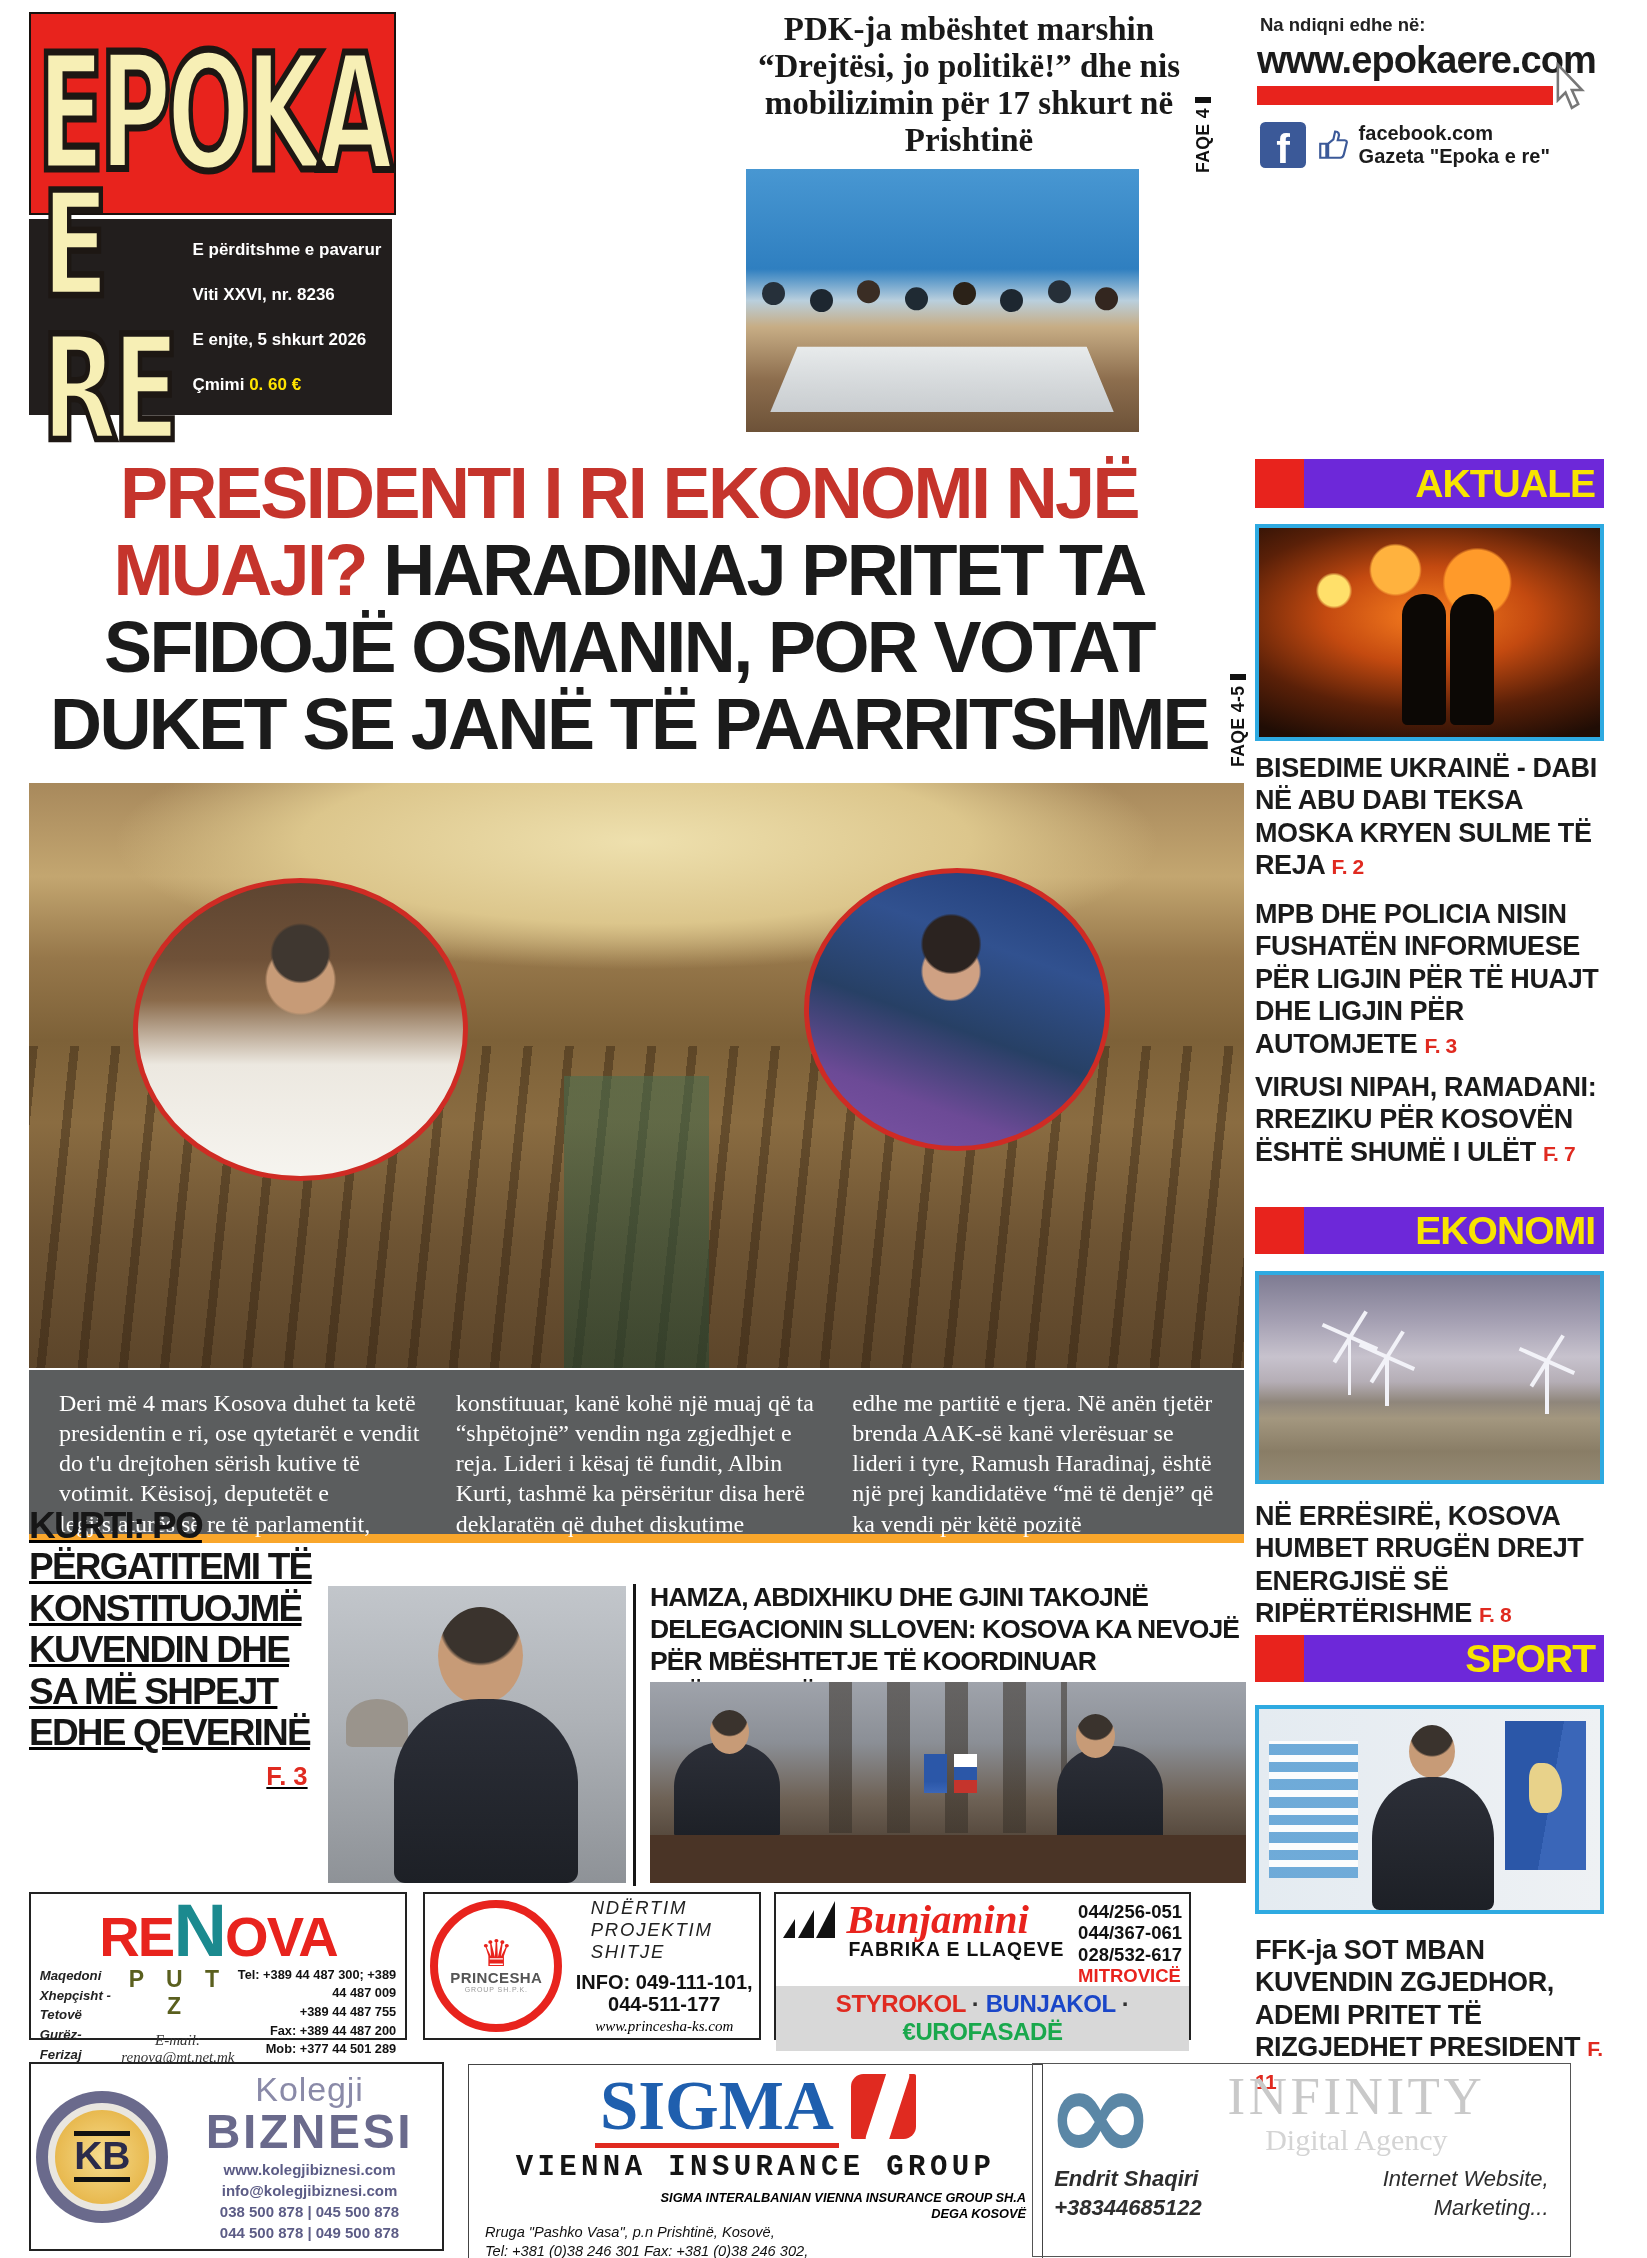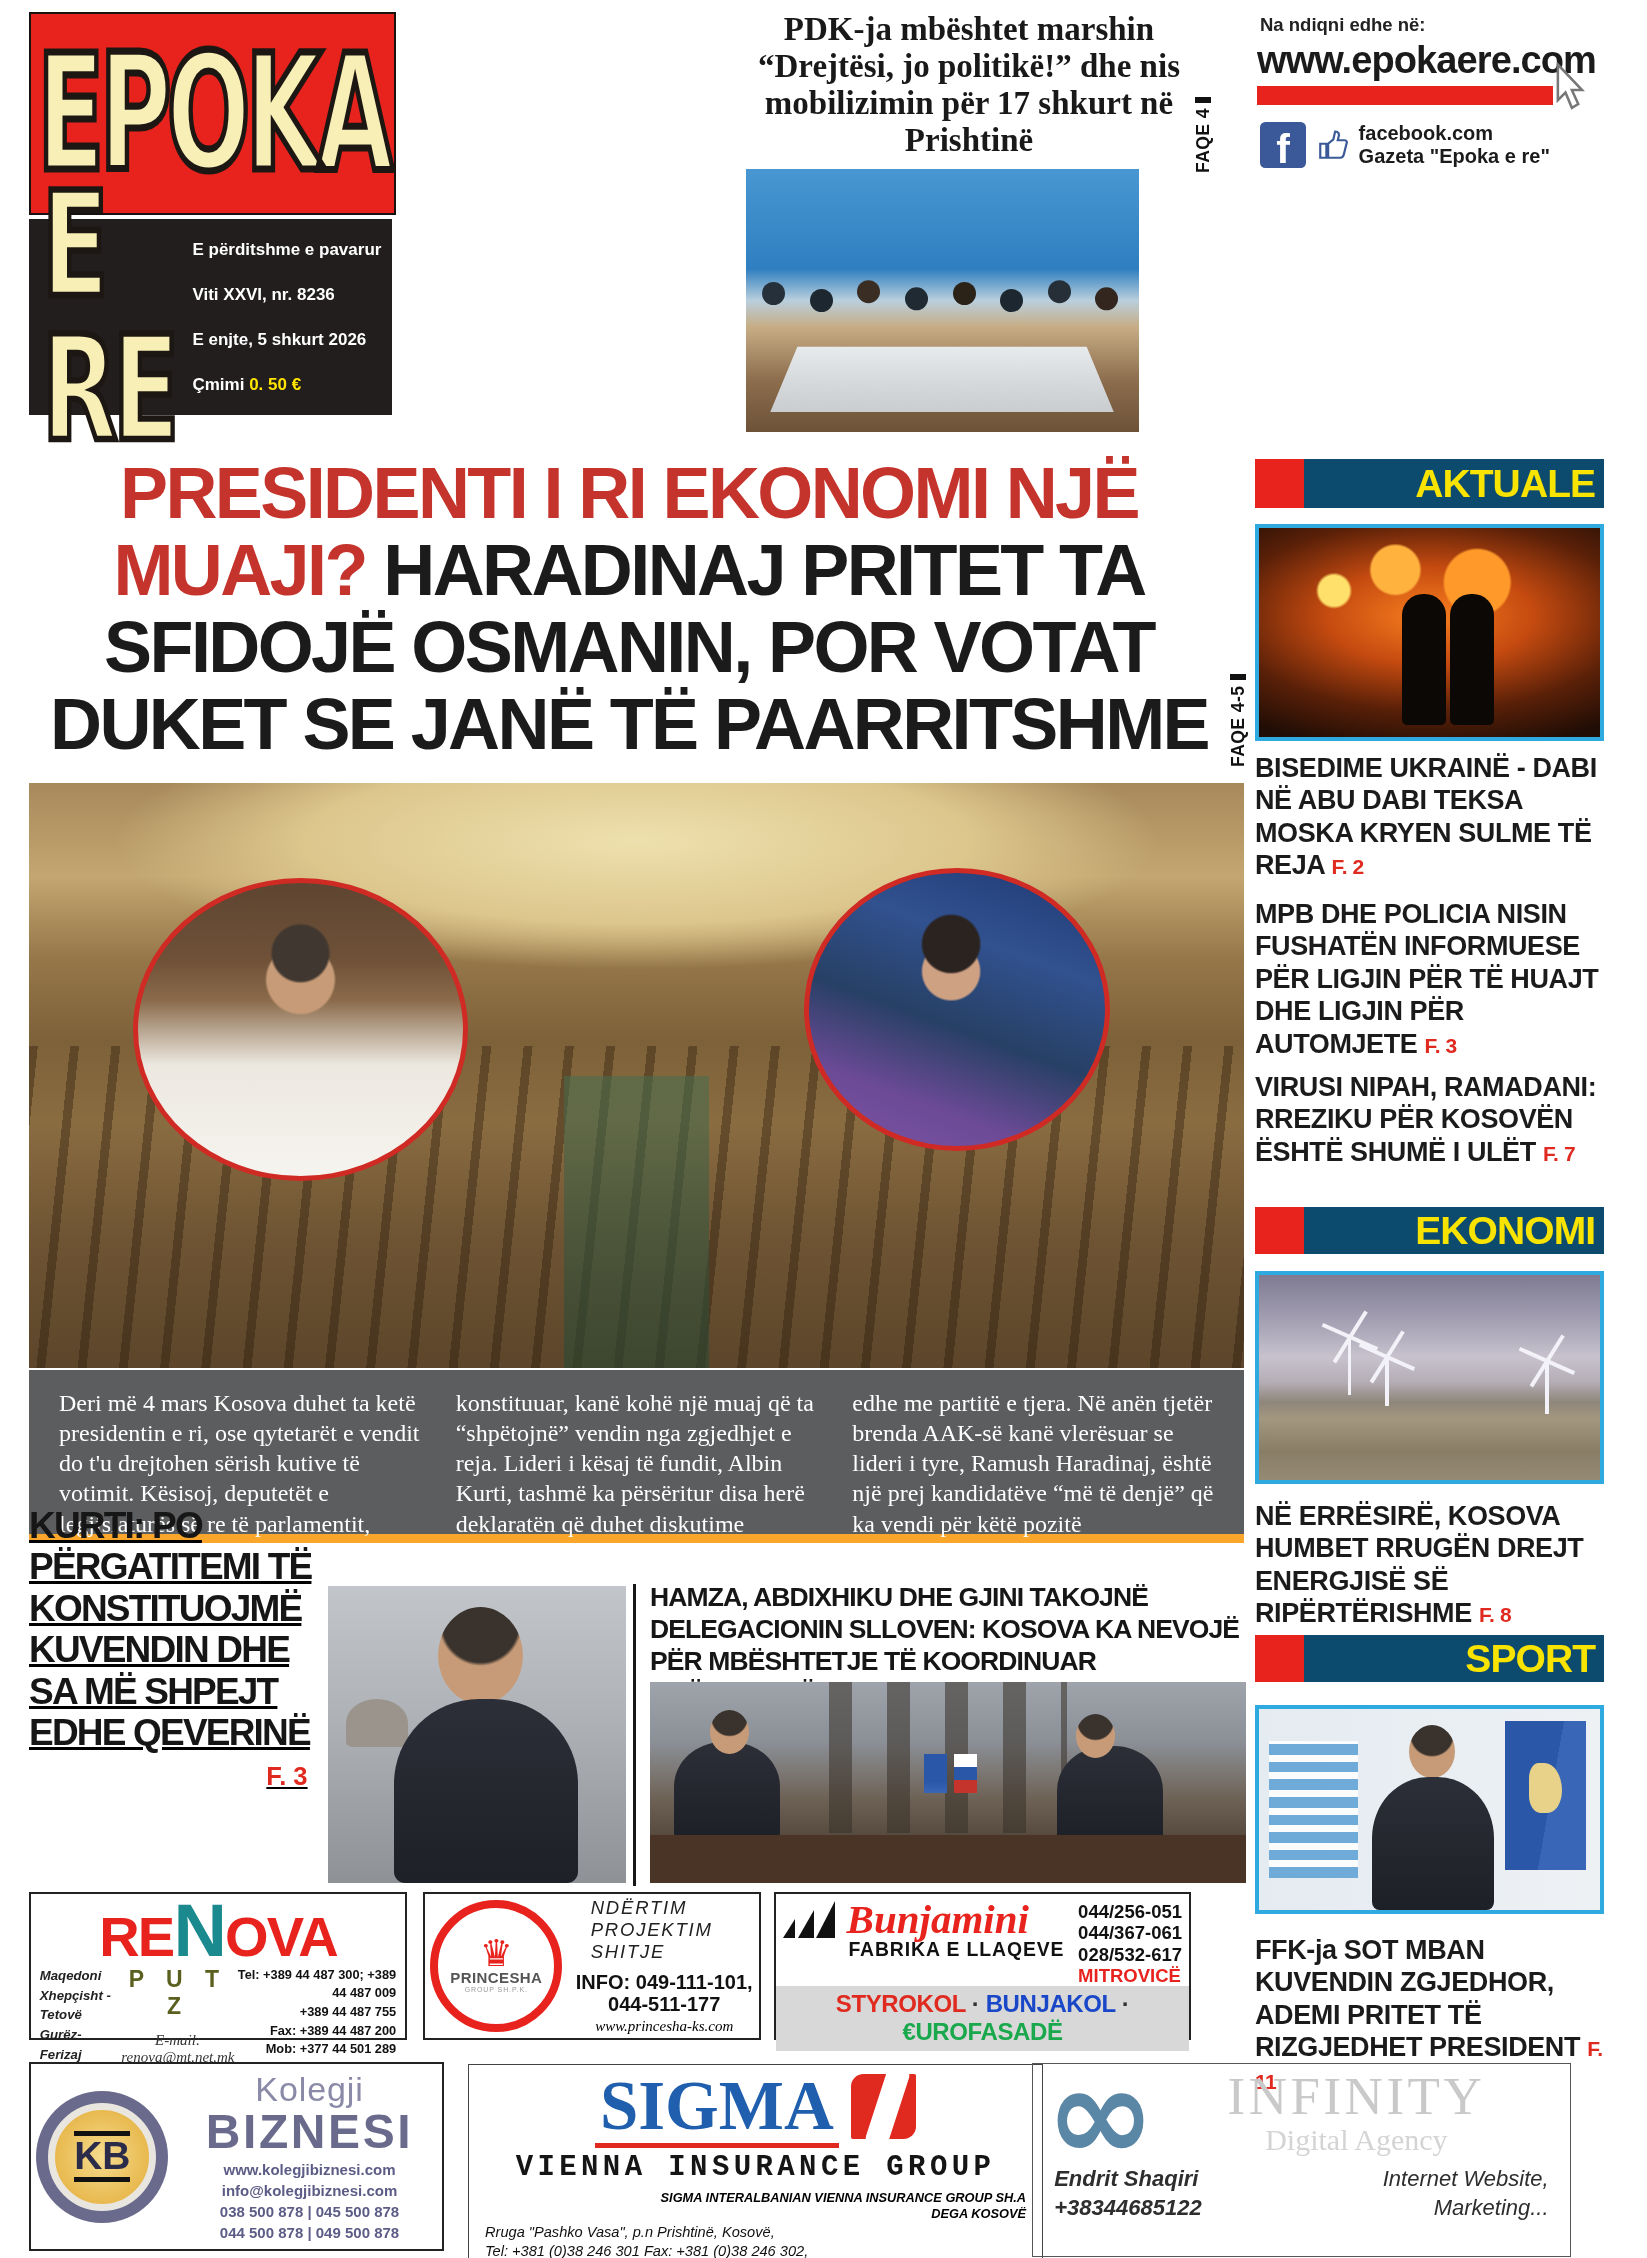--- a/index.html
+++ b/index.html
@@ -119,21 +119,21 @@
   .hamza-photo .curtain{position:absolute;left:30%;top:0;width:40%;height:75%;
      background:repeating-linear-gradient(90deg,rgba(55,48,40,.55) 0 23px,rgba(0,0,0,0) 23px 58px);}
   .hamza-photo .table2{position:absolute;left:0;bottom:0;width:100%;height:24%;background:#4a3426;}
   .hamza-photo .fl{position:absolute;width:23px;height:39px;}
   .fl-kos{left:46%;top:36%;background:linear-gradient(180deg,#2b57a8 70%,#3a66b8);}
   .fl-slo{left:51%;top:36%;background:linear-gradient(180deg,#fff 33%,#2b57a8 33% 66%,#c5342c 66%);}
   .hamza-photo .suit{width:106px;height:97px;}
   .hamza-photo .head{width:39px;height:44px;}
 
   
-  .bar{left:1255px;width:349px;height:49px;background:#0c4a6e;display:flex;align-items:center;}
+  .bar{left:1255px;width:349px;height:49px;background:#6d28d9;display:flex;align-items:center;}
   .bar .sq{width:49px;height:49px;background:#e8231d;flex:none;}
   .bar .bar-label{margin-left:auto;padding-right:8.8px;color:#f8e400;
                   font-size:39px;font-weight:bold;letter-spacing:-0.9px;}
   .side-photo{left:1255px;width:349px;border:4.4px solid #2eaae1;box-sizing:border-box;}
   .story{left:1255px;width:353px;font-size:27px;font-weight:bold;letter-spacing:-0.4px;
          line-height:1.2;color:#1b1b1b;}
   .story .pageref{font-size:21px;}
   .fire{top:524px;height:217px;
      background:
        radial-gradient(circle at 22% 30%,#ffe06a 0 5%,rgba(0,0,0,0) 6%),
@@ -231,21 +231,21 @@
 
   <div class="abs logo-red">
     <span class="logo-word">EPOKA</span>
   </div>
   <div class="abs logo-black">
     <span class="logo-word">E RE</span>
     <div class="mast-info">
       <span>E përditshme e pavarur</span>
       <span>Viti XXVI, nr. 8236</span>
       <span>E enjte, 5 shkurt 2026</span>
-      <span><span>Çmimi</span> <span class="price-val">0. 50 €</span></span>
+      <span><span>Çmimi</span> <span class="price-val">0. 60 €</span></span>
     </div>
   </div>
 
   <div class="abs pdk-head">PDK-ja mbështet marshin “Drejtësi, jo politikë!” dhe nis mobilizimin për 17 shkurt në Prishtinë</div>
   <div class="abs vref pdk-vref"><span>FAQE 4</span><span class="vmark"></span></div>
   <div class="photo pdk-photo">
     <div class="table"></div>
     <div class="dots"></div>
   </div>
 

